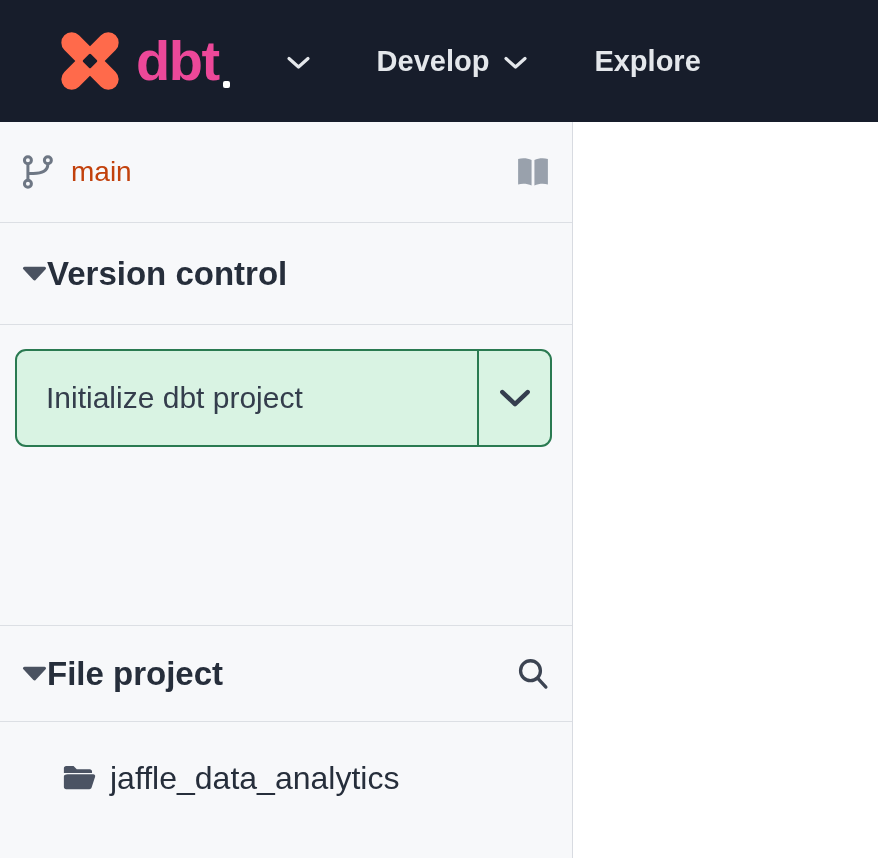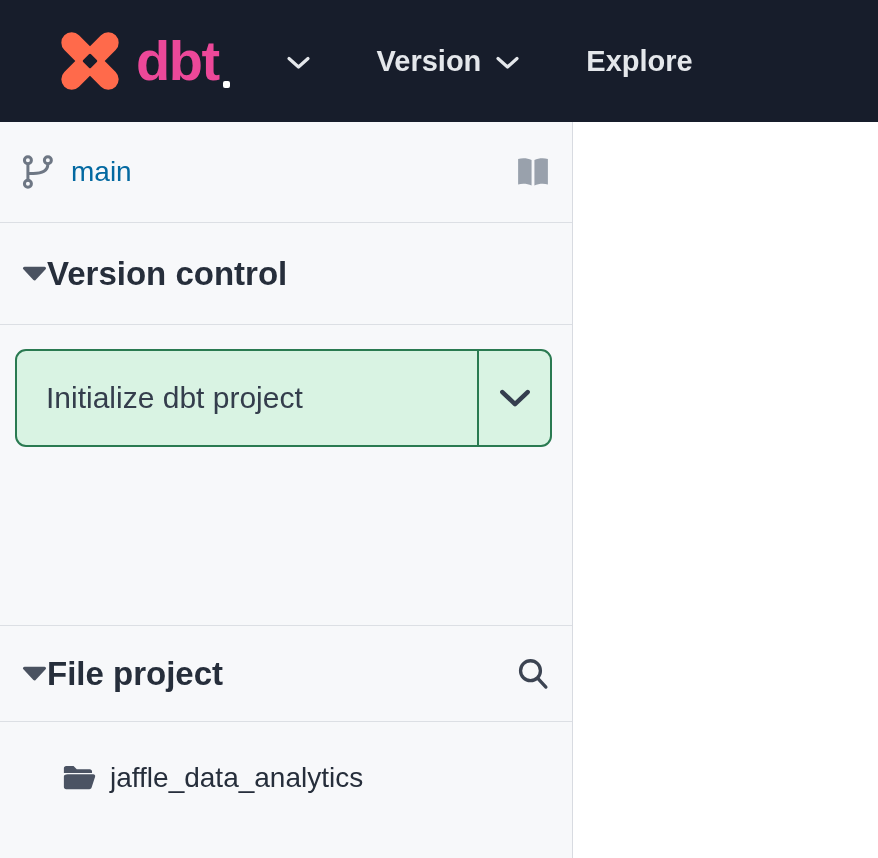--- a/index.html
+++ b/index.html
@@ -60,21 +60,21 @@
 
   
   .branch-row {
     height: 101px; flex: none;
     display: flex; align-items: center;
     padding: 0 20px;
     border-bottom: 1px solid #dcdfe4;
     cursor: pointer;
   }
   .git-icon { width: 38px; height: 38px; display: block; }
-  .branch-name { font-size: 28px; color: #0369a1; margin-left: 13px; }
+  .branch-name { font-size: 28px; color: #c2410c; margin-left: 13px; }
   .docs-btn {
     margin-left: auto;
     background: none; border: none; cursor: pointer;
     display: flex; align-items: center; padding: 0;
   }
   .book-icon { width: 38px; height: 32px; display: block; }
 
   
   .section-row {
     flex: none;
@@ -132,21 +132,21 @@
 
   
   .file-tree { flex: 1; padding-top: 34px; }
   .tree-item {
     display: flex; align-items: center;
     padding-left: 62px; gap: 14px;
     height: 44px;
     cursor: pointer;
   }
   .folder-icon { width: 34px; height: 28px; display: block; flex: none; }
-  .tree-label { font-size: 28px; color: #262e3b; white-space: nowrap; }
+  .tree-label { font-size: 32px; color: #262e3b; white-space: nowrap; }
 </style>
 </head>
 <body>
 
 <div class="app">
 
   <header class="topbar">
     <div class="logo">
       <svg class="logo-mark" viewBox="0 0 100 100" aria-hidden="true">
         <g transform="rotate(45 50 50)">
@@ -159,21 +159,21 @@
       <span class="logo-dot"></span>
     </div>
 
     <nav class="nav">
       <div class="nav-item">
         <svg class="nav-chevron" viewBox="0 0 24 14" fill="none" aria-hidden="true">
           <path d="M2.5 2.5 L12 11 L21.5 2.5" stroke="#e4e7eb" stroke-width="3.2" stroke-linecap="round" stroke-linejoin="round"></path>
         </svg>
       </div>
       <div class="nav-item">
-        <span>Version</span>
+        <span>Develop</span>
         <svg class="nav-chevron" viewBox="0 0 24 14" fill="none" aria-hidden="true">
           <path d="M2.5 2.5 L12 11 L21.5 2.5" stroke="#e4e7eb" stroke-width="3.2" stroke-linecap="round" stroke-linejoin="round"></path>
         </svg>
       </div>
       <div class="nav-item">
         <span>Explore</span>
       </div>
     </nav>
   </header>
 

